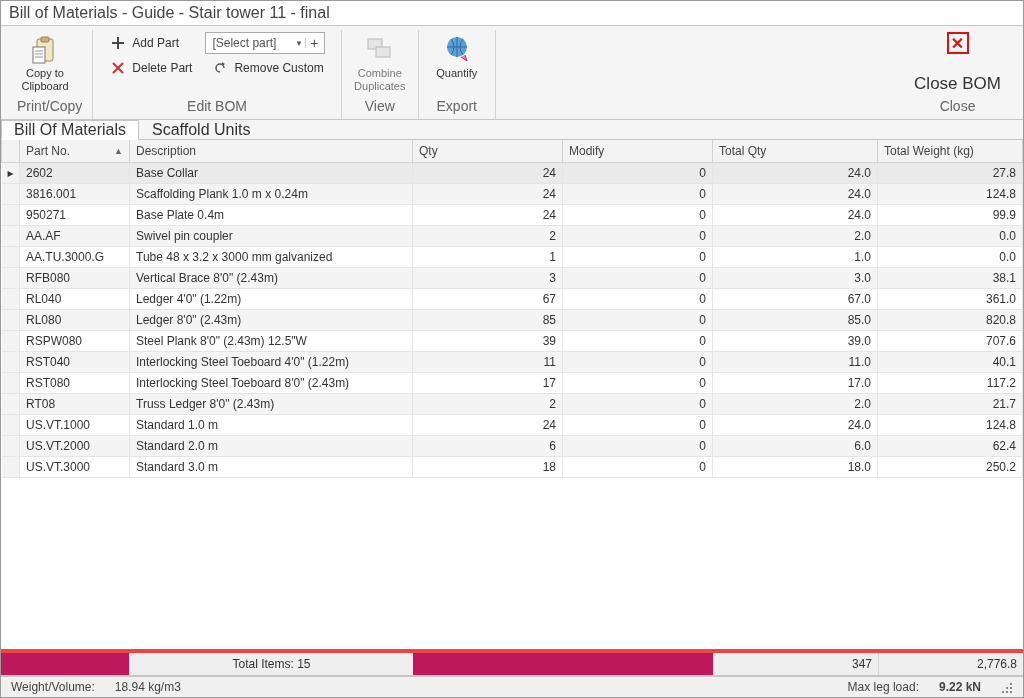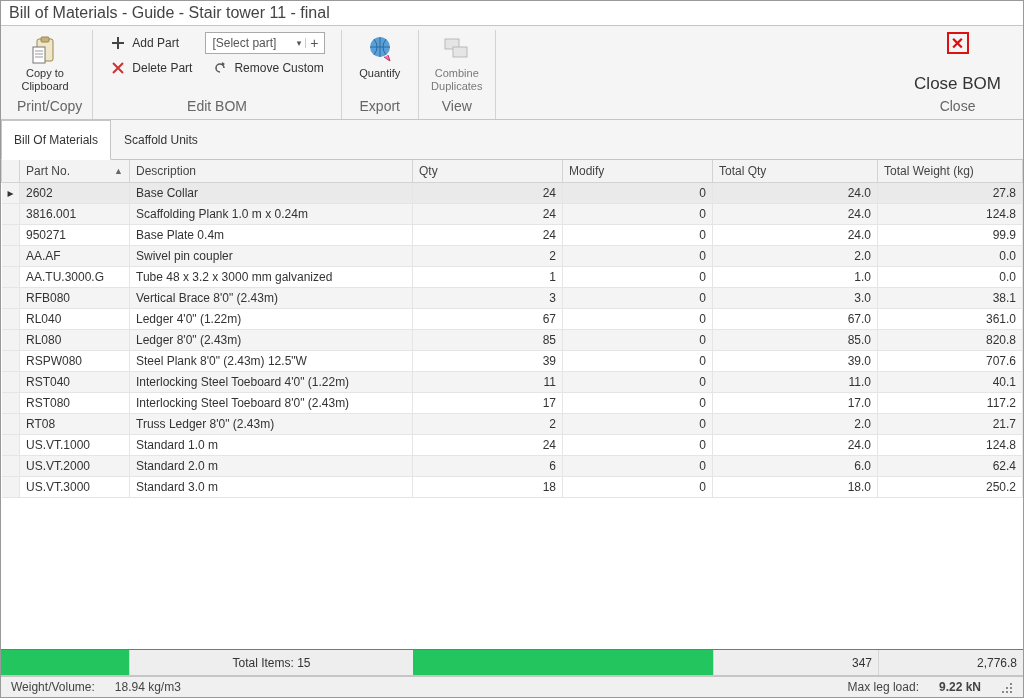--- a/index.html
+++ b/index.html
@@ -29,38 +29,38 @@
 .select-wrap .txt { flex: 1; font-size: 12px; color: #555; }
 .select-wrap .caret { font-size: 9px; color: #555; padding: 0 4px; border-right: 1px solid #ccc; }
 .select-wrap .plus { font-size: 14px; color: #555; padding: 0 4px; }
 
 .spacer { flex: 1; }
 
 .close-bom-btn { display:flex; flex-direction:column; align-items:center; padding:2px 6px; cursor:pointer; }
 .close-x { width: 22px; height: 22px; border: 2px solid #d11; display:flex; align-items:center; justify-content:center; color:#d11; font-size:16px; font-weight:bold; }
 
 .tabs { display: flex; border-bottom: 1px solid #c5c5c5; background: #f5f5f5; }
-.tab { padding: 12px 12px; font-size: 12px; border: 1px solid transparent; border-bottom: none; cursor: pointer; color: #333; margin-bottom:-1px; }
+.tab { padding: 0 12px; font-size: 16px; border: 1px solid transparent; border-bottom: none; cursor: pointer; color: #333; margin-bottom:-1px; }
 .tab.active { background: #fff; border-color: #c5c5c5; border-bottom: 1px solid #fff; }
 
 .grid-wrap { flex: 1; display: flex; flex-direction: column; overflow: hidden; border-bottom: 1px solid #c5c5c5; }
 table.grid { width: 100%; border-collapse: collapse; table-layout: fixed; }
 .grid th { background: #f3f3f3; border: 1px solid #d3d3d3; border-top: none; padding: 4px 6px; font-weight: normal; font-size: 12px; color: #444; text-align: left; position: relative; }
 .grid th.num, .grid td.num { text-align: right; }
 .grid td { border-right: 1px solid #e5e5e5; border-bottom: 1px solid #e5e5e5; padding: 3px 6px; font-size: 12px; color: #333; }
 .grid tr:nth-child(even) td { background: #f4f4f4; }
 .grid tr:nth-child(odd) td { background: #fff; }
 .grid tr.selrow td { background: #eaeaea; }
 .rowhead { width: 18px; background:#f3f3f3 !important; border-right:1px solid #d3d3d3; }
 .rowhead-h { width:18px; }
 .sort-ind { position:absolute; right:6px; top:6px; font-size:9px; color:#666; }
 
 .grid-body { flex: 1; overflow: auto; }
 
-.totals { display:flex; background:#22c55e; border-top:1px solid #ef4444; font-size:12px; height:26px; align-items:center; }
+.totals { display:flex; background:#be185d; border-top:4px solid #ef4444; font-size:12px; height:26px; align-items:center; }
 .totals .tcell { padding: 0 6px; text-align:right; background:#eee; border-left:1px solid #d5d5d5; height:100%; display:flex; align-items:center; justify-content:flex-end; }
 
 .statusbar { background:#f0f0f0; border-top:1px solid #c5c5c5; display:flex; align-items:flex-end; padding:3px 10px; font-size:12px; color:#444; gap:20px; }
 .statusbar .spacer { flex:1; }
 .grip { width:12px; height:12px; background:
   radial-gradient(circle at 10px 10px, #888 1px, transparent 1px),
   radial-gradient(circle at 6px 10px, #888 1px, transparent 1px),
   radial-gradient(circle at 10px 6px, #888 1px, transparent 1px),
   radial-gradient(circle at 2px 10px, #888 1px, transparent 1px),
   radial-gradient(circle at 6px 6px, #888 1px, transparent 1px),
@@ -139,47 +139,47 @@
               </span>
             <span class="lbl">Remove Custom</span>
           </div>
         </div>
       </div>
       <div class="rgroup-label">Edit BOM</div>
     </div>
 
     <div class="rgroup">
       <div class="rgroup-body">
+        <div class="bigbtn" style="opacity:0.65">
+          <span class="icon">
+            <svg width="32" height="32" viewBox="0 0 32 32">
+                <rect x="4" y="6" width="14" height="10" fill="#ddd" stroke="#999"></rect>
+                <rect x="12" y="14" width="14" height="10" fill="#ddd" stroke="#999"></rect>
+              </svg>
+          </span>
+          <span class="lbl">Combine Duplicates</span>
+        </div>
+      </div>
+      <div class="rgroup-label">View</div>
+    </div>
+
+    <div class="rgroup">
+      <div class="rgroup-body">
         <div class="bigbtn">
           <span class="icon">
             <svg width="32" height="32" viewBox="0 0 32 32">
                 <circle cx="16" cy="14" r="10" fill="#5aa0d8"></circle>
                 <path d="M6 14h20M16 4v20M10 6q6 8 0 16M22 6q-6 8 0 16" stroke="#2d6aa0" fill="none"></path>
                 <path d="M20 24l6 4-2-6" fill="#f7a" stroke="#b36"></path>
               </svg>
           </span>
           <span class="lbl">Quantify</span>
         </div>
       </div>
       <div class="rgroup-label">Export</div>
-    </div>
-
-    <div class="rgroup">
-      <div class="rgroup-body">
-        <div class="bigbtn" style="opacity:0.65">
-          <span class="icon">
-            <svg width="32" height="32" viewBox="0 0 32 32">
-                <rect x="4" y="6" width="14" height="10" fill="#ddd" stroke="#999"></rect>
-                <rect x="12" y="14" width="14" height="10" fill="#ddd" stroke="#999"></rect>
-              </svg>
-          </span>
-          <span class="lbl">Combine Duplicates</span>
-        </div>
-      </div>
-      <div class="rgroup-label">View</div>
     </div>
 
     <div class="spacer"></div>
 
     <div class="rgroup" style="border-right:none">
       <div class="rgroup-body">
         <div class="close-bom-btn">
           <div class="close-x">✕</div>
           <span class="lbl" style="font-size:17px; margin-top:20px">Close BOM</span>
         </div>

